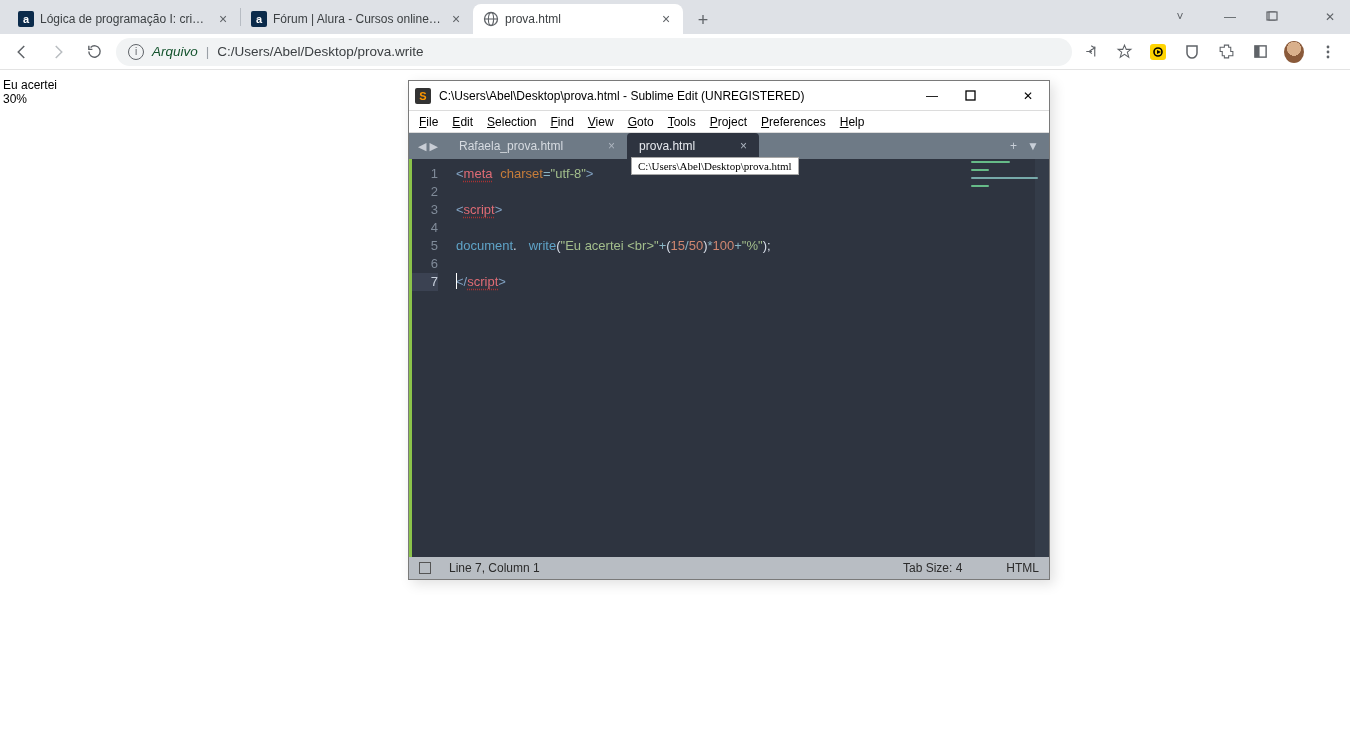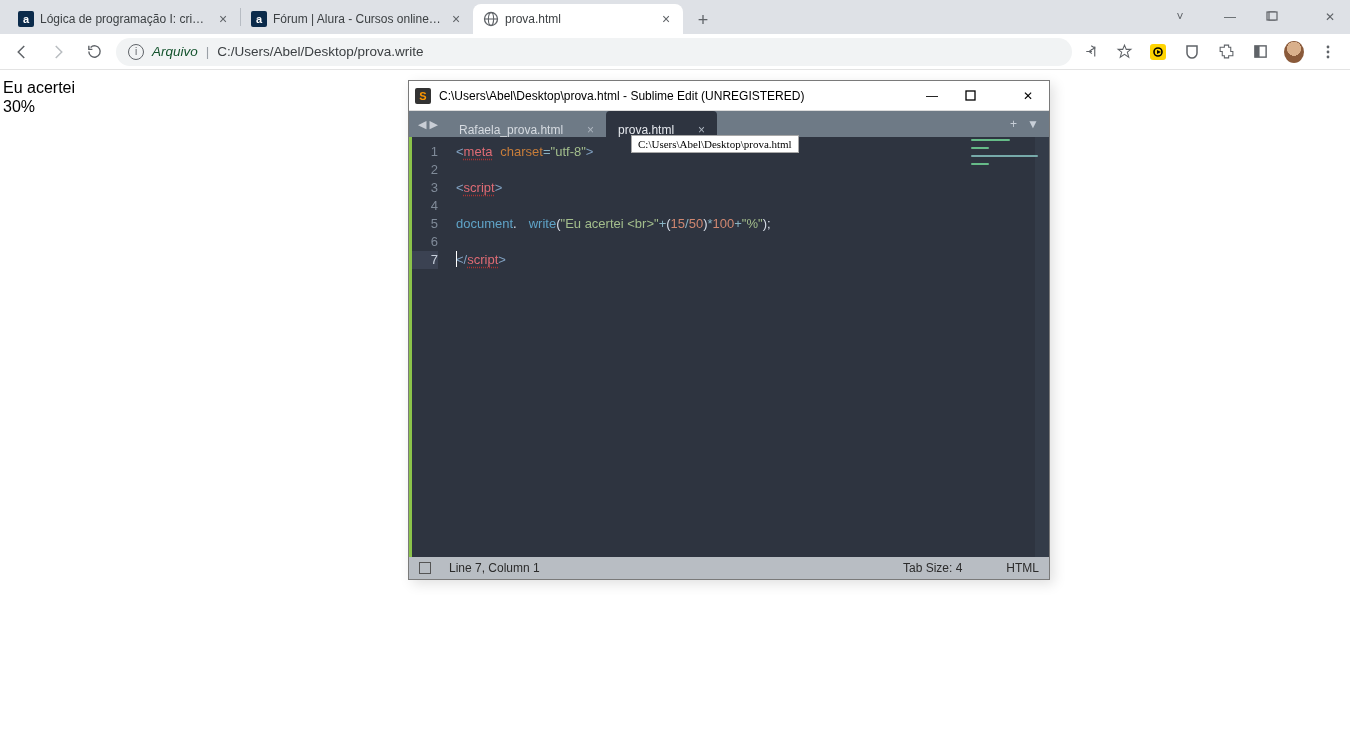--- a/index.html
+++ b/index.html
@@ -36,21 +36,21 @@
     display:flex; align-items:center; padding:0 12px; font-size:13.5px; color:#3c4043; gap:8px;
   }
   .omnibox .info { width:16px; height:16px; border:1.4px solid #5f6368; border-radius:50%; font-size:10px; line-height:13px; text-align:center; color:#5f6368; }
   .omnibox .file-label { color:#14532d;font-style:italic; }
   .omnibox .pipe { color:#9aa0a6; }
   .tool-icons { display:flex; align-items:center; gap:14px; color:#5f6368; padding-right:4px; }
   .tool-icons .ico { width:20px; height:20px; display:flex; align-items:center; justify-content:center; }
   .avatar { width:22px; height:22px; border-radius:50%; background: radial-gradient(circle at 50% 35%, #d9b08c 0 40%, #8a5a3a 41% 100%); }
 
   
-  .page-content { position:absolute; left:3px; top:78px; font-family: "Times New Roman", serif; font-size:16px; color:#000; line-height:1.2; }
+  .page-content { position:absolute; left:3px; top:78px; font-family: "Times New Roman", serif; font-size:12px; color:#000; line-height:1.2; }
 
   
   .subl {
     position:absolute; left:408px; top:80px; width:642px; height:500px;
     border:1px solid #7a7a7a; box-shadow: 4px 4px 12px rgba(0,0,0,.12);
     display:flex; flex-direction:column; background:#2e3440;
   }
   .subl-titlebar {
     height:30px; background:#fff; display:flex; align-items:center; padding:0 6px; gap:8px;
     border-bottom:1px solid #dcdcdc;
@@ -65,21 +65,21 @@
     font-size:12px; color:#000; border-bottom:1px solid #dcdcdc;
   }
   .subl-menubar span { cursor:default; }
   .subl-menubar span::first-letter { text-decoration: underline; }
 
   .subl-tabsrow {
     height:26px; background:#6e7a86; display:flex; align-items:stretch; position:relative;
   }
   .subl-navarrows { width:38px; display:flex; align-items:center; justify-content:center; gap:2px; color:#c9ced6; font-size:11px; }
   .subl-tab {
-    display:flex; align-items:flex-end; padding:0 12px; font-size:12px; color:#d6dbe1; gap:24px;
+    display:flex; align-items:center; padding:0 12px; font-size:12px; color:#d6dbe1; gap:45px;
     position:relative; cursor:default;
   }
   .subl-tab .xclose { color:#aeb6c0; font-size:12px; }
   .subl-tab.inactive { background:transparent; }
   .subl-tab.active { background:#2e3440; color:#e6e9ee; border-top-left-radius:4px; border-top-right-radius:4px; }
   .subl-tabs-right { margin-left:auto; display:flex; align-items:center; gap:10px; padding-right:10px; color:#c8cfd8; font-size:12px; }
 
   .subl-tooltip {
     position:absolute; left:222px; top:24px; background:#fff; color:#000; font-size:11px;
     padding:2px 6px; border:1px solid #a8a8a8; z-index:5; white-space:nowrap;font-family:Liberation Serif, serif;
@@ -249,20 +249,32 @@
       <span>―</span>
       <span>
           <svg width="11" height="11" viewBox="0 0 11 11">
             <rect x="1" y="1" width="9" height="9" fill="none" stroke="#000" stroke-width="1.3"></rect>
           </svg>
         </span>
       <span>✕</span>
     </div>
   </div>
 
+  <div class="subl-menubar">
+    <span>File</span>
+    <span>Edit</span>
+    <span>Selection</span>
+    <span>Find</span>
+    <span>View</span>
+    <span>Goto</span>
+    <span>Tools</span>
+    <span>Project</span>
+    <span>Preferences</span>
+    <span>Help</span>
+  </div>
 
   <div class="subl-tabsrow">
     <div class="subl-navarrows">◀ ▶</div>
     <div class="subl-tab inactive">
       <span>Rafaela_prova.html</span>
       <span class="xclose">×</span>
     </div>
     <div class="subl-tab active">
       <span>prova.html</span>
       <span class="xclose">×</span>

